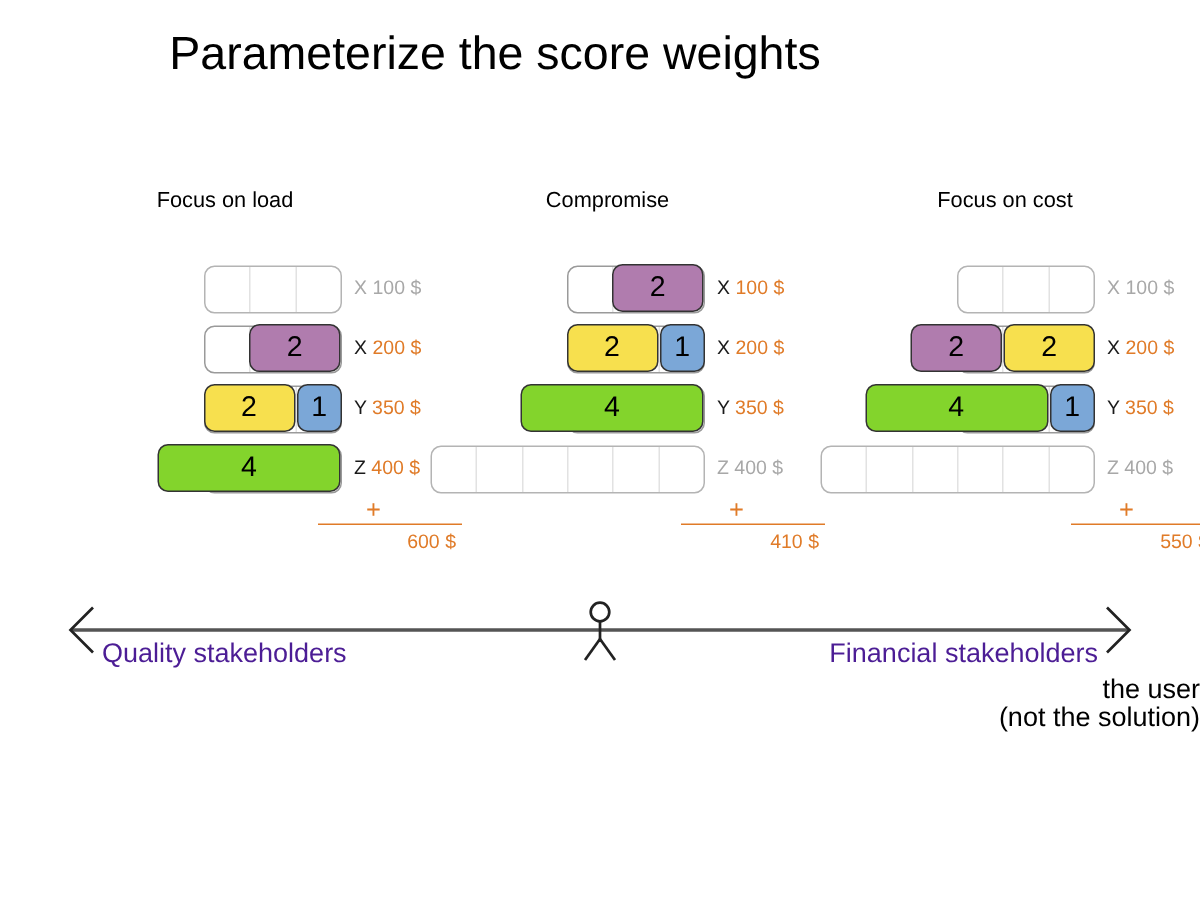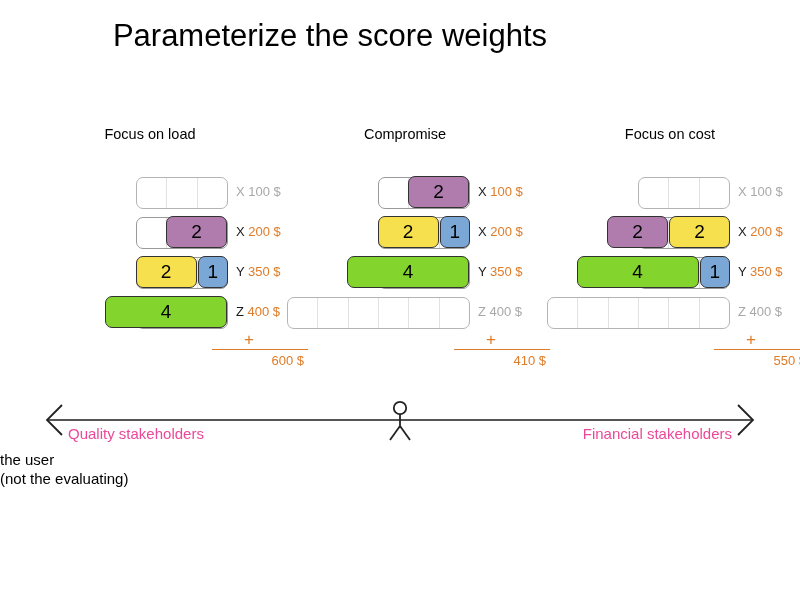--- a/index.html
+++ b/index.html
@@ -166,33 +166,33 @@
     width: 800px;
     height: 120px;
   }
   .axis-svg {
     position: absolute;
     left: 0;
     top: 0;
   }
   .axis-label {
     position: absolute;
-    font-size: 15px;
-    color: #ec4899;
+    font-size: 18px;
+    color: #4c1d95;
     white-space: nowrap;
   }
   .axis-label.left  { left: 68px;  top: 30px; }
   .axis-label.right { right: 68px; top: 30px; }
   .user-cap {
     position: absolute;
     left: 0;
     top: 55px;
     width: 800px;
-    text-align: left;
-    font-size: 15px;
+    text-align: right;
+    font-size: 18px;
     line-height: 19px;
     color: #000;
   }
 </style>
 </head>
 <body>
 
 <div class="slide">
 
   <div class="title">Parameterize the score weights</div>
@@ -414,17 +414,17 @@
         <circle cx="400" cy="13" r="6.2" fill="#ffffff" stroke="#222222" stroke-width="1.8"></circle>
         <line x1="400" y1="19" x2="400" y2="33" stroke="#222222" stroke-width="1.8"></line>
         <line x1="400" y1="31" x2="390" y2="45" stroke="#222222" stroke-width="1.8"></line>
         <line x1="400" y1="31" x2="410" y2="45" stroke="#222222" stroke-width="1.8"></line>
       </g>
     </svg>
     <div class="axis-label left">Quality stakeholders</div>
     <div class="axis-label right">Financial stakeholders</div>
     <div class="user-cap">
       <div>the user</div>
-      <div>(not the evaluating)</div>
+      <div>(not the solution)</div>
     </div>
   </div>
 
 </div>
 
 </body></html>

